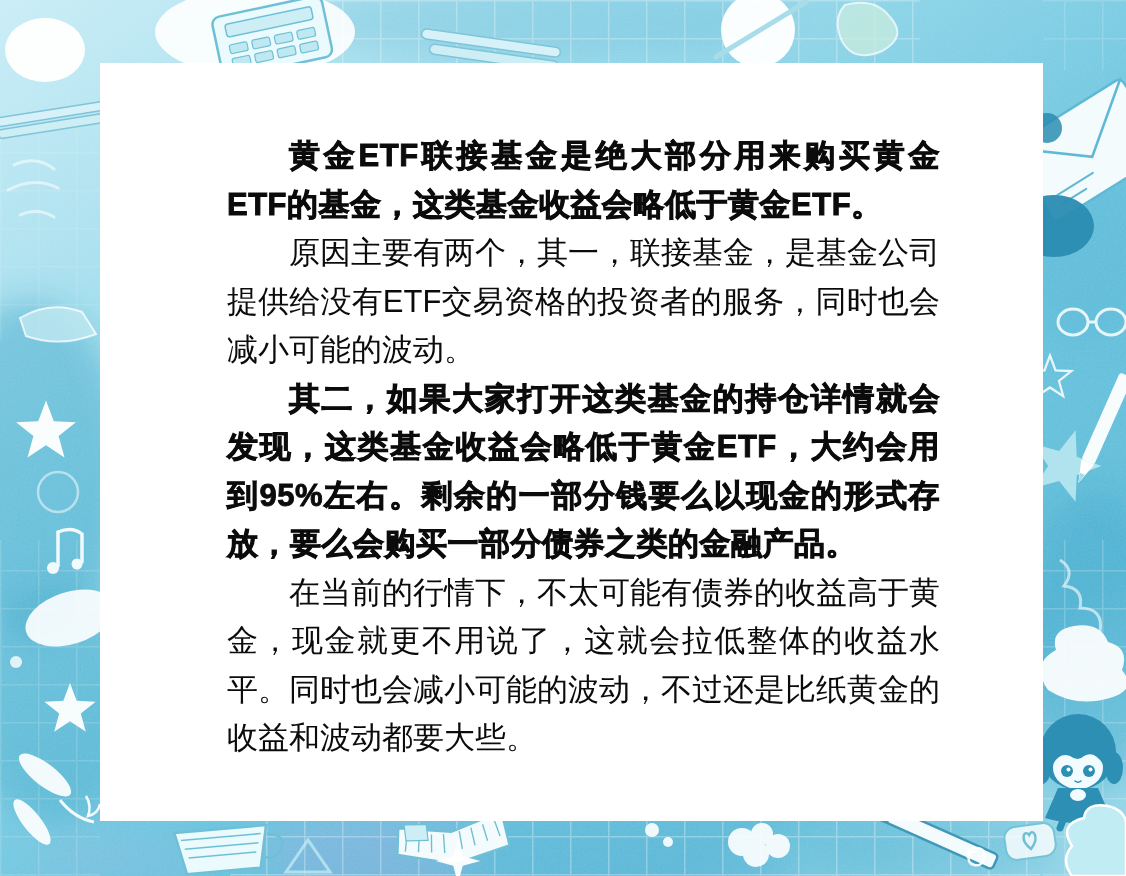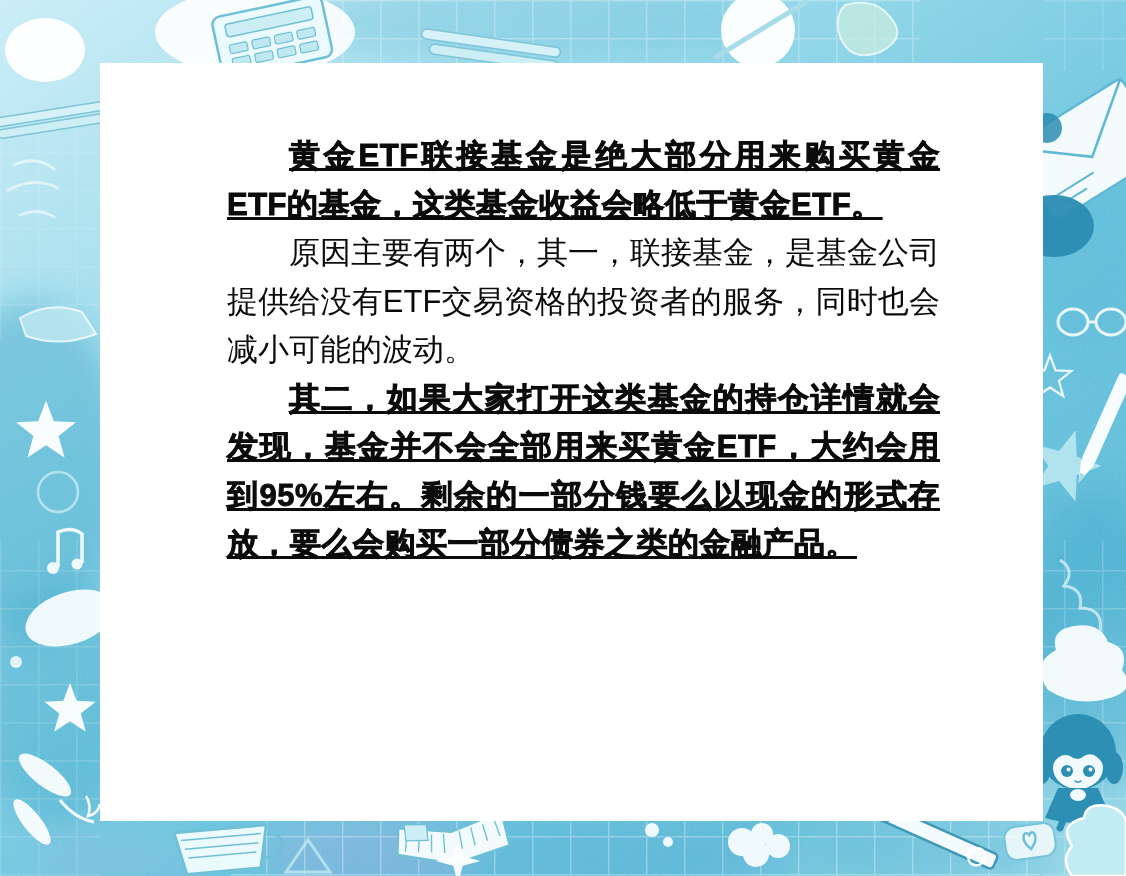--- a/index.html
+++ b/index.html
@@ -22,21 +22,20 @@
     line-height:48.5px;
     color:#0b0b0b;
     text-indent:2em;
     text-align:justify;
     text-justify:inter-ideograph;
   }
   .para-bold{
     font-weight:900;
     -webkit-text-stroke:0.9px currentColor;
     letter-spacing:0.5px;
-    text-decoration:underline;
   }
   .para-normal{font-weight:400;}
 </style>
 </head>
 <body>
 
 <div class="stage">
 
   <svg class="bg" viewBox="0 0 1126 876" xmlns="http://www.w3.org/2000/svg">
     <defs>
@@ -209,15 +208,16 @@
     <g transform="translate(1030,841) rotate(-8)">
       <rect x="-25" y="-16" width="50" height="33" rx="11" fill="#ffffff" opacity="0.8" stroke="#6fc0d6" stroke-width="2"></rect>
       <path d="M0,8 C-11,-3 -4,-13 0,-6 C4,-13 11,-3 0,8 Z" fill="none" stroke="#6fc0d6" stroke-width="2.5"></path>
     </g>
     <path d="M1072,846 q-14,-22 12,-28 q2,-16 24,-12 q16,4 18,16 l0,54 l-54,0 q-12,-16 0,-30 Z" fill="#c2ecf4" stroke="#ffffff" stroke-width="2.5"></path>
   </svg>
 
   <div class="card">
     <p class="para-bold">黄金ETF联接基金是绝大部分用来购买黄金ETF的基金，这类基金收益会略低于黄金ETF。</p>
     <p class="para-normal">原因主要有两个，其一，联接基金，是基金公司提供给没有ETF交易资格的投资者的服务，同时也会减小可能的波动。</p>
-    <p class="para-bold">其二，如果大家打开这类基金的持仓详情就会发现，基金并不会全部用来买黄金ETF，大约会用到95%左右。剩余的一部分钱要么以现金的形式存放，要么会购买一部分债券之类的金融产品。</p>
+    <p class="para-bold">其二，如果大家打开这类基金的持仓详情就会发现，这类基金收益会略低于黄金ETF，大约会用到95%左右。剩余的一部分钱要么以现金的形式存放，要么会购买一部分债券之类的金融产品。</p>
+    <p class="para-normal">在当前的行情下，不太可能有债券的收益高于黄金，现金就更不用说了，这就会拉低整体的收益水平。同时也会减小可能的波动，不过还是比纸黄金的收益和波动都要大些。</p>
   </div>
 </div>
 
 </body></html>

